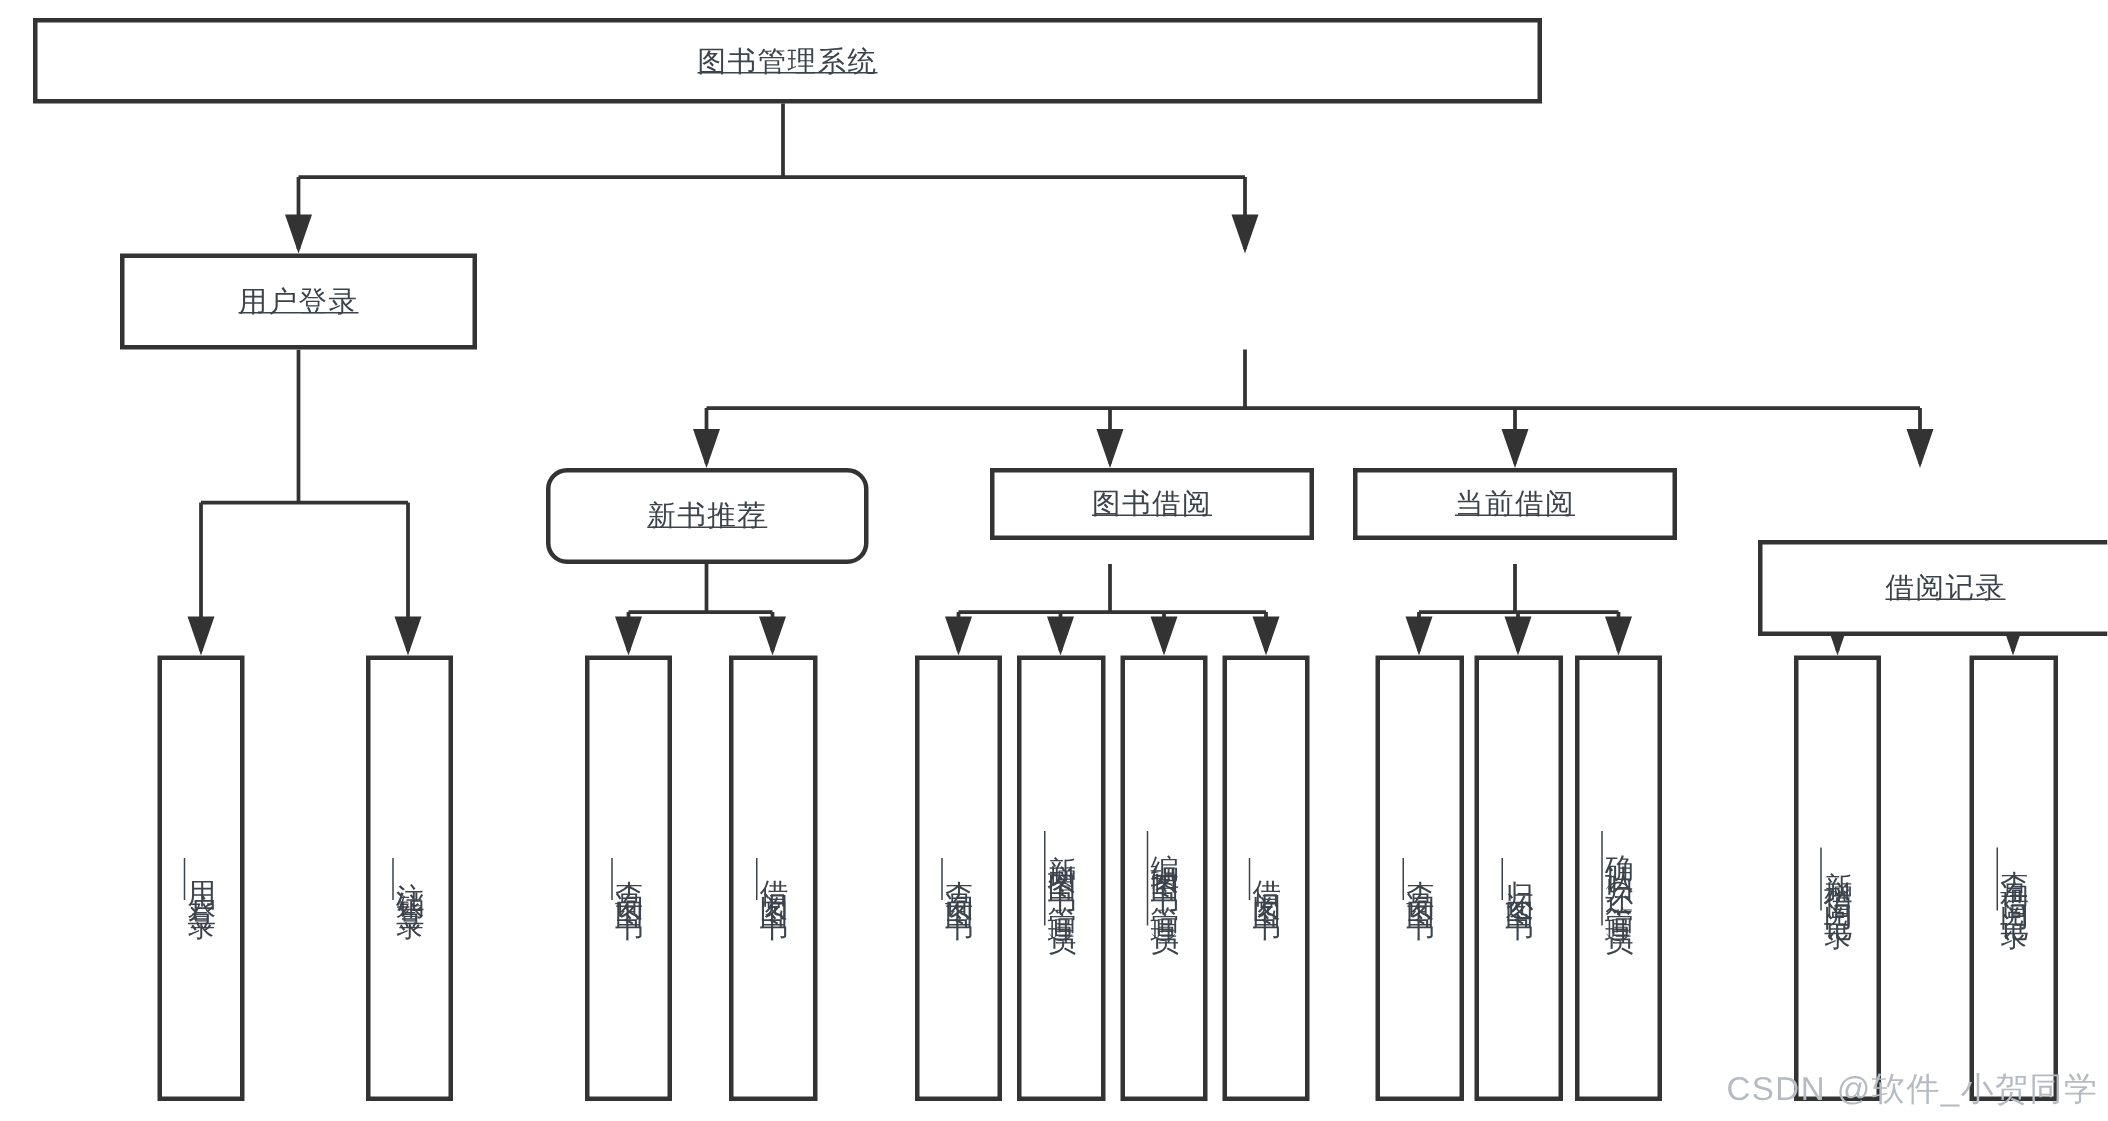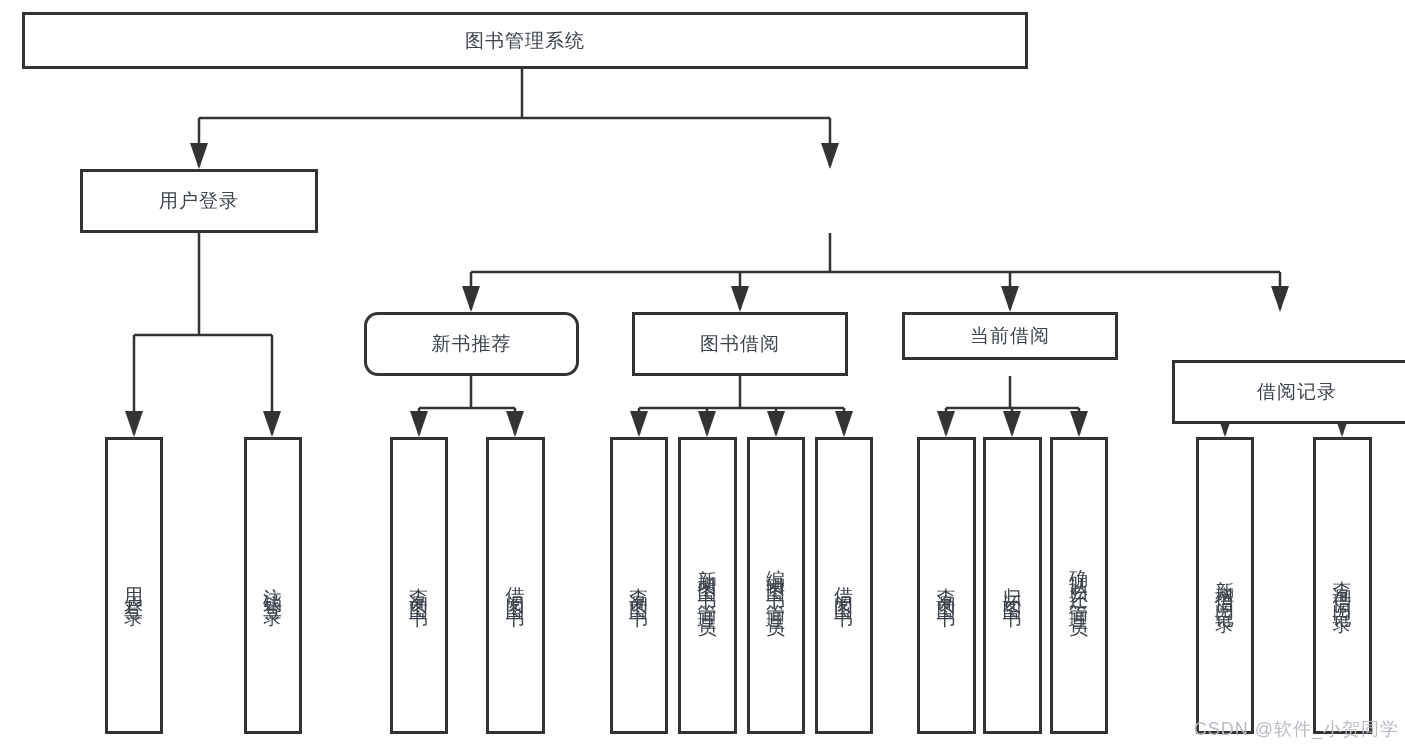--- a/index.html
+++ b/index.html
@@ -11,34 +11,35 @@
     overflow:hidden;
   }
   #connectors{position:absolute;left:0;top:0;width:1405px;height:747px;}
   .node{
     position:absolute;
     box-sizing:border-box;
     border:3px solid #333333;
     background:#ffffff;
     display:flex;align-items:center;justify-content:center;
     color:#3d434c;
+    text-decoration:underline;
   }
   .hlabel{font-size:19px;letter-spacing:1px;}
   .vnode{display:flex;align-items:center;justify-content:center;}
   .vtext{
     writing-mode:vertical-rl;
     font-size:19px;
     letter-spacing:7px;
     color:#3d434c;
     line-height:1;
   }
   #watermark{
     position:absolute;
     right:6px;bottom:6px;
-    font-size:18px;
+    font-size:22px;
     color:#b6bbc3;
     letter-spacing:1px;
     white-space:nowrap;
   }
 </style>
 </head>
 <body>
 
 <div id="stage">
 
@@ -68,21 +69,21 @@
     <span>图书管理系统</span>
   </div>
 
   <div class="node hlabel" style="left:80px;top:169px;width:238px;height:64px;">
     <span>用户登录</span>
   </div>
 
   <div class="node hlabel" style="left:364px;top:312px;width:215px;height:64px;border-radius:14px;">
     <span>新书推荐</span>
   </div>
-  <div class="node hlabel" style="left:632px;top:312px;width:216px;height:64px;">
+  <div class="node hlabel" style="left:660px;top:312px;width:216px;height:48px;">
     <span>图书借阅</span>
   </div>
   <div class="node hlabel" style="left:902px;top:312px;width:216px;height:48px;">
     <span>当前借阅</span>
   </div>
   <div class="node hlabel" style="left:1172px;top:312px;width:250px;height:64px;margin-top:48px;">
     <span>借阅记录</span>
   </div>
 
   <div class="node vnode" style="left:105px;top:437px;width:58px;height:297px;">

